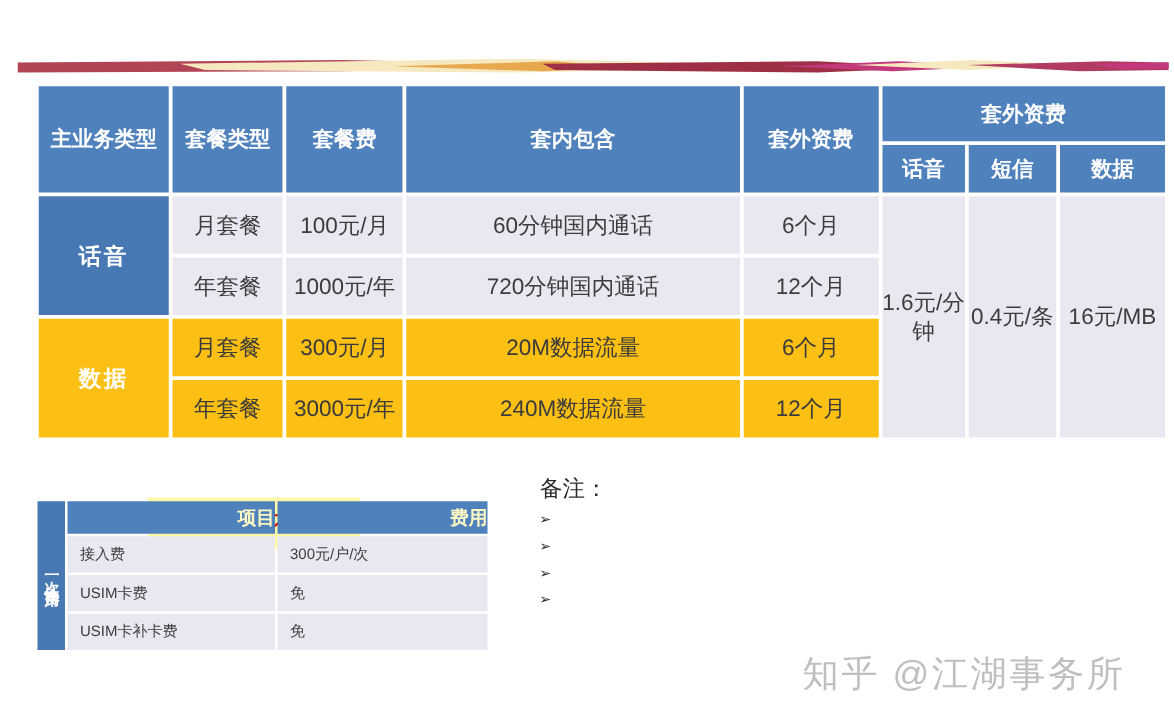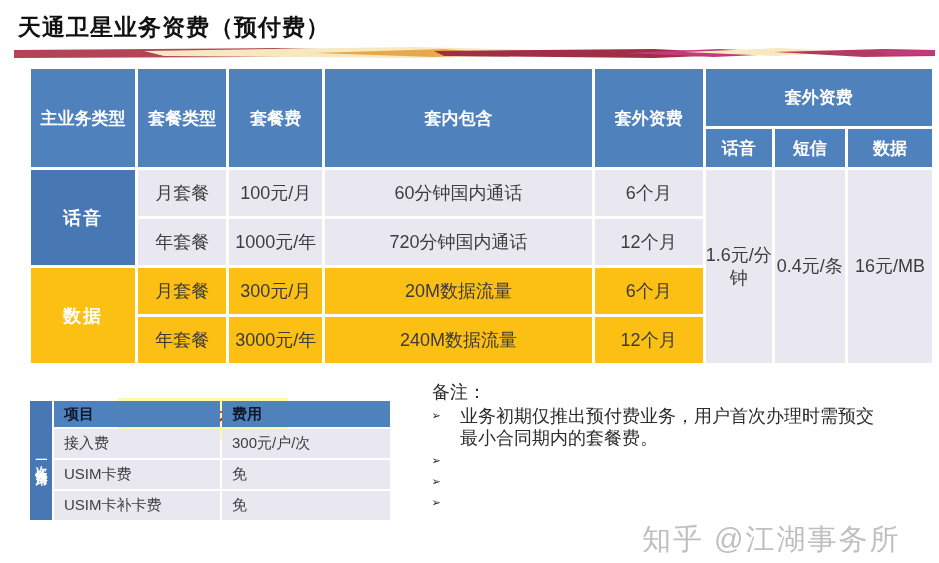--- a/index.html
+++ b/index.html
@@ -28,21 +28,21 @@
     table-layout: fixed; width: 907px;
   }
   table.mt th, table.mt td {
     text-align: center; vertical-align: middle;
     overflow: hidden;
   }
   table.mt th {
     background: #4f81bd; color: #ffffff;
     font-size: 17px; font-weight: bold;
   }
-  tr.h1 th { height: 57px; }
+  tr.h1 th { height: 44px; }
   tr.h2 th { height: 38px; }
   tr.br td { height: 46px; margin-top: 40px; }
   td.cell  { background: #e9e8f1; color: #3d3d3d; font-size: 18px; }
   td.ycell { background: #fcbf13; color: #3b3b3b; font-size: 18px; }
   td.type-voice { background: #4778b4; color: #ffffff; font-size: 18px; font-weight: bold; letter-spacing: 2px; }
   td.type-data  { background: #fcbf13; color: #ffffff; font-size: 18px; font-weight: bold; letter-spacing: 2px; }
   td.span  { background: #e9e8f1; color: #3d3d3d; font-size: 18px; line-height: 1.25; }
 
   
   .hl-note {
@@ -56,27 +56,27 @@
   }
 
   
   table.ft {
     position: absolute; left: 28px; top: 399px;
     border-collapse: separate; border-spacing: 2px;
     table-layout: fixed; width: 364px;
   }
   table.ft th, table.ft td { vertical-align: middle; overflow: hidden; }
   table.ft th {
-    background: #4f81bd; color: #0f172a;
+    background: #4f81bd; color: #fef9c3;
     font-size: 15px; font-weight: bold;
-    text-align: left; padding-left: 10px; height: 26px;
+    text-align: right; padding-left: 10px; height: 26px;
   }
   table.ft td.fcell {
     background: #e9e8f1; color: #3d3d3d;
-    font-size: 15px; text-align: left; padding-left: 10px; height: 29px;
+    font-size: 12px; text-align: left; padding-left: 10px; height: 29px;
   }
   td.side {
     background: #4778b4; color: #ffffff;
     font-weight: bold; font-size: 12px;
     writing-mode: vertical-rl; text-orientation: upright;
     text-align: center; letter-spacing: 3px;
   }
 
   
   .remarks {
@@ -96,21 +96,20 @@
     letter-spacing: 2px; white-space: nowrap;
     font-family: "Liberation Sans", "DejaVu Sans", sans-serif;
     z-index: 5; pointer-events: none;
   }
 </style>
 </head>
 <body>
 
 <div class="slide">
 
-  <div class="title">天通卫星业务资费（预付费）</div>
 
   <svg class="ribbon" viewBox="0 0 921 13" preserveAspectRatio="none" aria-hidden="true">
     <polygon points="0,3 260,1 500,6 260,10 0,11" fill="#b24456"></polygon>
     <polygon points="130,4 400,0 660,6 400,11 150,9" fill="#f6e9c0"></polygon>
     <polygon points="300,6 430,2 490,7 420,10" fill="#e8a84e"></polygon>
     <polygon points="420,4 640,2 740,7 640,11 430,9" fill="#9e2f44"></polygon>
     <polygon points="610,6 705,2 790,6 700,10" fill="#c2397c"></polygon>
     <polygon points="670,5 765,1 845,5 760,9" fill="#f6e9c0"></polygon>
     <polygon points="760,5 870,2 921,3 921,9 850,10" fill="#b23b62"></polygon>
     <polygon points="860,4 921,3 921,8 880,8" fill="#c2397c"></polygon>
@@ -199,21 +198,20 @@
         <td class="fcell">USIM卡补卡费</td>
         <td class="fcell">免</td>
       </tr>
     </tbody>
   </table>
 
   <div class="remarks">
     <div class="rm-title">备注：</div>
     <div class="rm-item">
       <span class="rm-bullet">➢</span>
-      <span class="rm-text">业务初期仅推出预付费业务，用户首次办理时需预交最小合同期内的套餐费。</span>
     </div>
     <div class="rm-item">
       <span class="rm-bullet">➢</span>
     </div>
     <div class="rm-item">
       <span class="rm-bullet">➢</span>
     </div>
     <div class="rm-item">
       <span class="rm-bullet">➢</span>
     </div>

